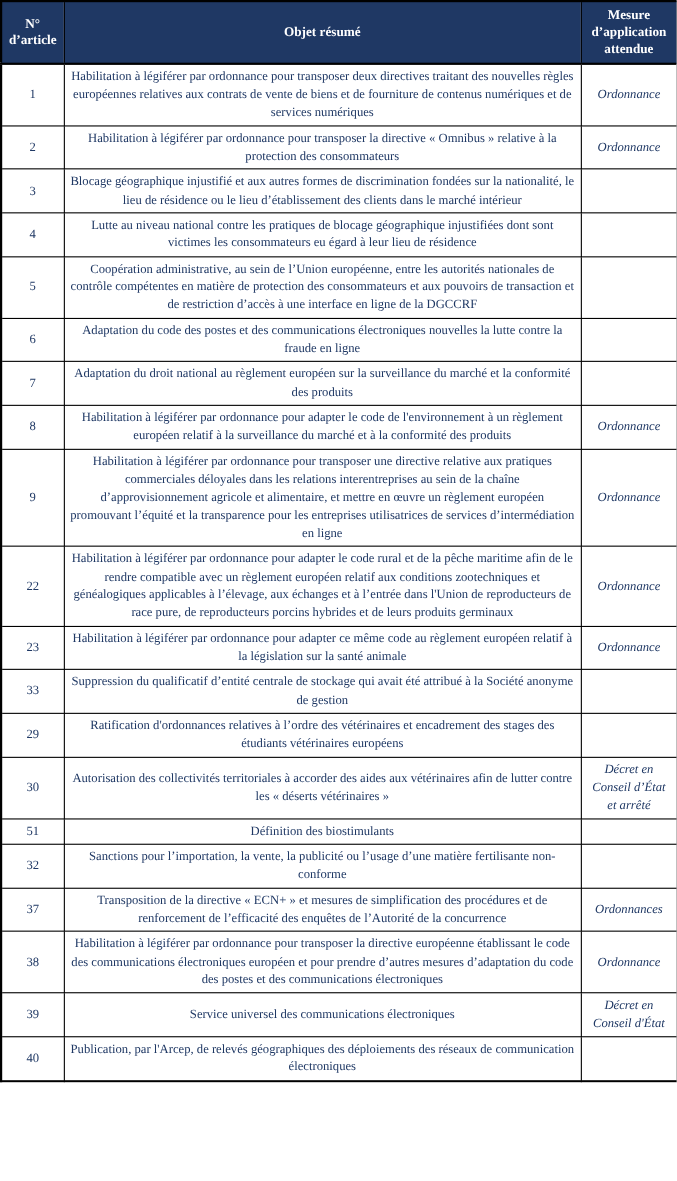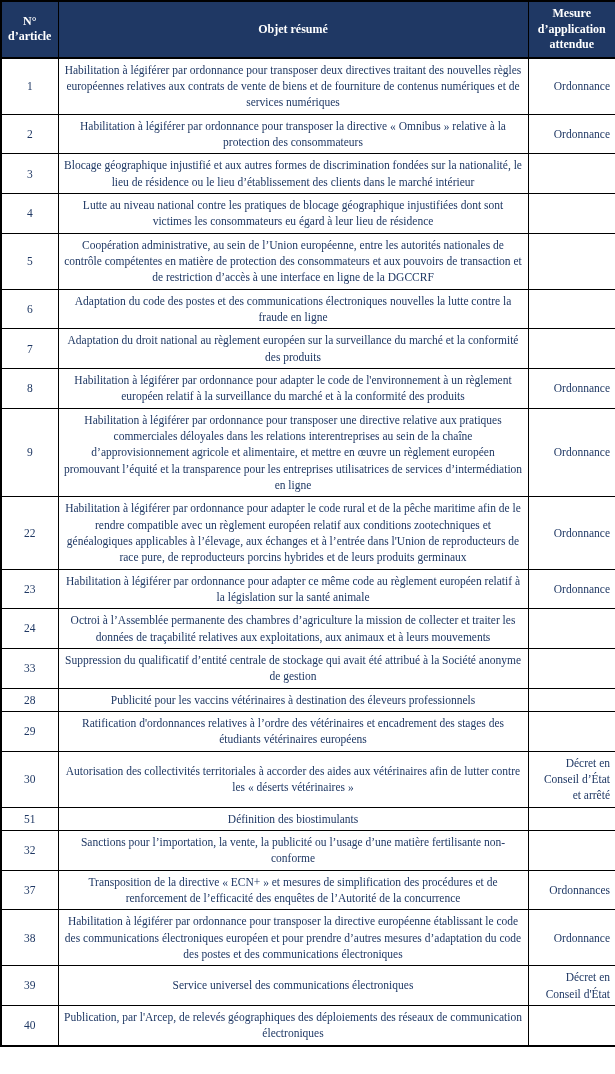--- a/index.html
+++ b/index.html
@@ -43,21 +43,22 @@
     vertical-align: middle;
     padding: 3px 5px;
   }
   td.article {
     text-align: center;
   }
   td.summary {
     text-align: center;
   }
   td.measure {
-    text-align: right;
+    text-align: center;
+    font-style: italic;
   }
 </style>
 </head>
 <body>
 
 <div class="page">
   <table class="summary-table">
     <colgroup>
       <col class="col-article">
       <col class="col-summary">
@@ -123,32 +124,22 @@
           <td class="article">22</td>
           <td class="summary">Habilitation à légiférer par ordonnance pour adapter le code rural et de la pêche maritime afin de le rendre compatible avec un règlement européen relatif aux conditions zootechniques et généalogiques applicables à l’élevage, aux échanges et à l’entrée dans l'Union de reproducteurs de race pure, de reproducteurs porcins hybrides et de leurs produits germinaux</td>
           <td class="measure">Ordonnance</td>
         </tr>
         <tr>
           <td class="article">23</td>
           <td class="summary">Habilitation à légiférer par ordonnance pour adapter ce même code au règlement européen relatif à la législation sur la santé animale</td>
           <td class="measure">Ordonnance</td>
         </tr>
         <tr>
-          <td class="article">24</td>
-          <td class="summary">Octroi à l’Assemblée permanente des chambres d’agriculture la mission de collecter et traiter les données de traçabilité relatives aux exploitations, aux animaux et à leurs mouvements</td>
-          <td class="measure"></td>
-        </tr>
-        <tr>
           <td class="article">33</td>
           <td class="summary">Suppression du qualificatif d’entité centrale de stockage qui avait été attribué à la Société anonyme de gestion</td>
-          <td class="measure"></td>
-        </tr>
-        <tr>
-          <td class="article">28</td>
-          <td class="summary">Publicité pour les vaccins vétérinaires à destination des éleveurs professionnels</td>
           <td class="measure"></td>
         </tr>
         <tr>
           <td class="article">29</td>
           <td class="summary">Ratification d'ordonnances relatives à l’ordre des vétérinaires et encadrement des stages des étudiants vétérinaires européens</td>
           <td class="measure"></td>
         </tr>
         <tr>
           <td class="article">30</td>
           <td class="summary">Autorisation des collectivités territoriales à accorder des aides aux vétérinaires afin de lutter contre les « déserts vétérinaires »</td>

